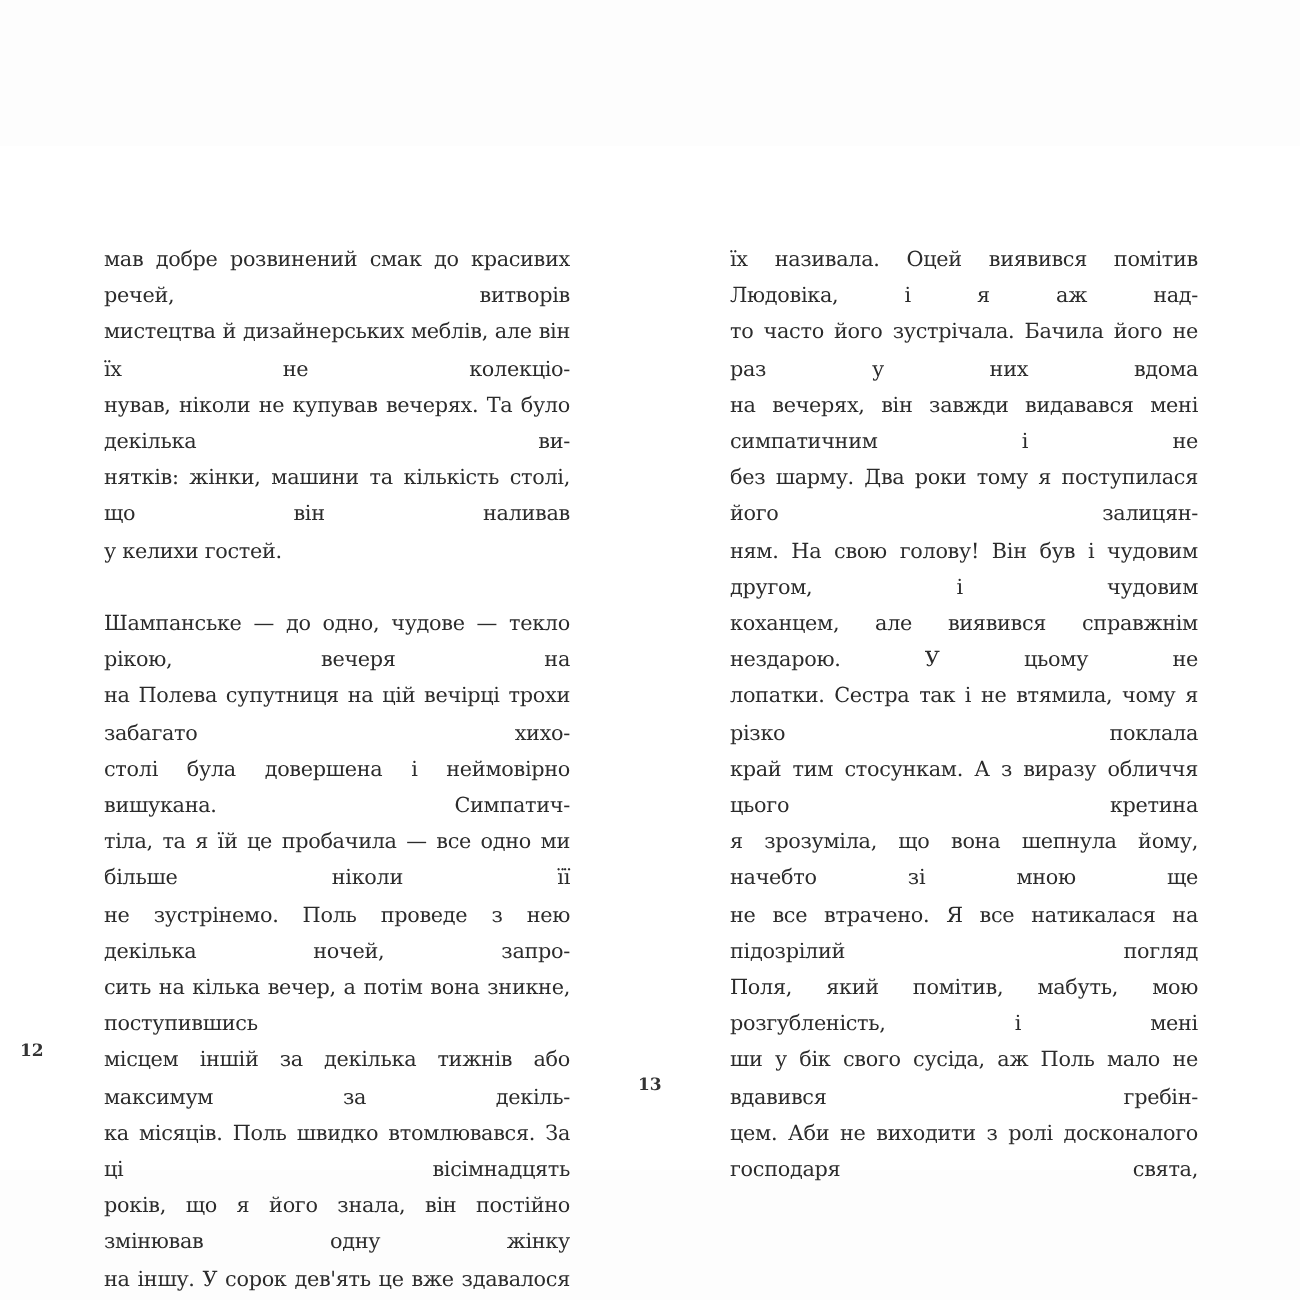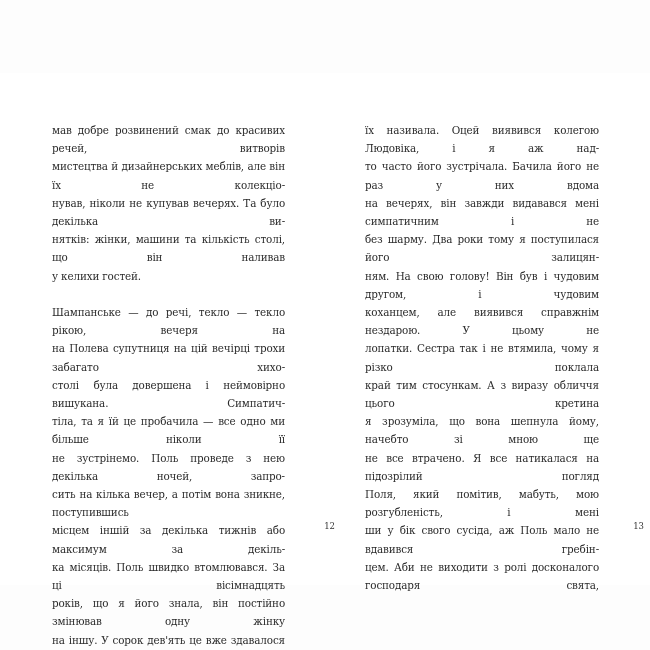--- a/index.html
+++ b/index.html
@@ -27,57 +27,57 @@
     letter-spacing:-0.15px;
   }
   .page.left .text { left:52px; width:233px; }
   .page.right .text { left:40px; width:234px; }
   .text p { margin:0; }
   .text p.gap { margin-top:18.2px; }
   .text p .ln { display:block; text-align:justify; text-align-last:justify; }
   .text p .ln.last { text-align-last:left; }
   .folio {
     position:absolute; top:448px; width:100%;
-    text-align:right; font-size:8.5px; color:#333;
+    text-align:left; font-size:8.5px; color:#333;font-weight:bold;
   }
   .page.left .folio { left:10px; }
-  .page.right .folio { left:-6px; }
+  .page.right .folio { left:-6px;margin-top:17px; }
 </style>
 </head>
 <body>
 
 <div class="spread">
   <div class="page left">
     <div class="text" id="left-text">
         <p>
           <span class="ln">мав добре розвинений смак до красивих речей, витворів</span>
           <span class="ln">мистецтва й дизайнерських меблів, але він їх не колекціо-</span>
           <span class="ln">нував, ніколи не купував вечерях. Та було декілька ви-</span>
           <span class="ln">нятків: жінки, машини та кількість столі, що він наливав</span>
           <span class="ln last">у келихи гостей.</span>
         </p>
         <p class="gap">
-          <span class="ln">Шампанське — до речі, текло — текло рікою, вечеря на</span>
+          <span class="ln">Шампанське — до одно, чудове — текло рікою, вечеря на</span>
           <span class="ln">на Полева супутниця на цій вечірці трохи забагато хихо-</span>
           <span class="ln">столі була довершена і неймовірно вишукана. Симпатич-</span>
           <span class="ln">тіла, та я їй це пробачила — все одно ми більше ніколи її</span>
           <span class="ln">не зустрінемо. Поль проведе з нею декілька ночей, запро-</span>
           <span class="ln">сить на кілька вечер, а потім вона зникне, поступившись</span>
           <span class="ln">місцем іншій за декілька тижнів або максимум за декіль-</span>
           <span class="ln">ка місяців. Поль швидко втомлювався. За ці вісімнадцять</span>
           <span class="ln">років, що я його знала, він постійно змінював одну жінку</span>
           <span class="ln">на іншу. У сорок дев'ять це вже здавалося безнадійним.</span>
         </p>
       </div>
     <div class="folio">12</div>
   </div>
   <div class="page right">
     <div class="text" id="right-text">
         <p>
-          <span class="ln">їх називала. Оцей виявився колегою Людовіка, і я аж над-</span>
+          <span class="ln">їх називала. Оцей виявився помітив Людовіка, і я аж над-</span>
           <span class="ln">то часто його зустрічала. Бачила його не раз у них вдома</span>
           <span class="ln">на вечерях, він завжди видавався мені симпатичним і не</span>
           <span class="ln">без шарму. Два роки тому я поступилася його залицян-</span>
           <span class="ln">ням. На свою голову! Він був і чудовим другом, і чудовим</span>
           <span class="ln">коханцем, але виявився справжнім нездарою. У цьому не</span>
           <span class="ln">лопатки. Сестра так і не втямила, чому я різко поклала</span>
           <span class="ln">край тим стосункам. А з виразу обличчя цього кретина</span>
           <span class="ln">я зрозуміла, що вона шепнула йому, начебто зі мною ще</span>
           <span class="ln">не все втрачено. Я все натикалася на підозрілий погляд</span>
           <span class="ln">Поля, який помітив, мабуть, мою розгубленість, і мені</span>

